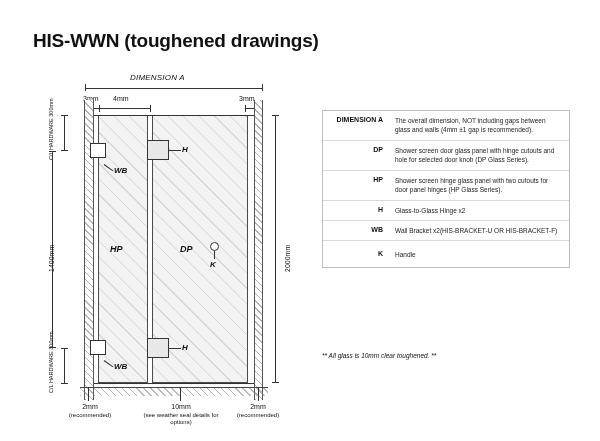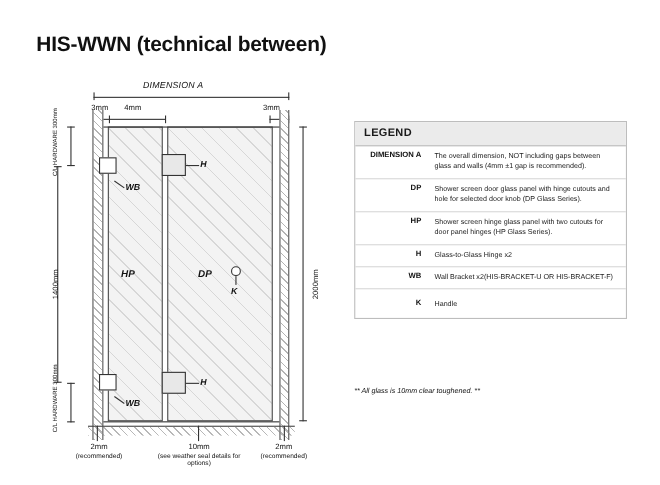--- a/index.html
+++ b/index.html
@@ -249,21 +249,21 @@
     font-size: 6.5px;
     font-style: italic;
     color: #111;
   }
 </style>
 </head>
 <body>
 
 <div class="page">
 
-  <div class="title">HIS-WWN (technical between)</div>
+  <div class="title">HIS-WWN (toughened drawings)</div>
 
   <div class="drawing">
 
     <div class="dimline h-dim" style="left:55px; top:28px; width:178px;"></div>
     <div class="tick" style="left:55px; top:24px;"></div>
     <div class="tick" style="left:232px; top:24px;"></div>
     <div class="dim-label italic" style="left:100px; top:13px;">DIMENSION A</div>
 
     <div class="dimline h-dim" style="left:56px; top:48px; width:14px;"></div>
     <div class="dimline h-dim" style="left:70px; top:48px; width:50px;"></div>
@@ -343,21 +343,20 @@
     </div>
 
     <div class="dimline v-dim" style="left:228px; top:327px; height:14px;"></div>
     <div class="note" style="left:200px; top:343px; width:56px;">
       <span style="font-size:7px;">2mm</span><br>
       <span>(recommended)</span>
     </div>
   </div>
 
   <div class="legend">
-    <div class="legend-head">LEGEND</div>
 
     <div class="legend-row">
       <div class="legend-key">DIMENSION A</div>
       <div class="legend-val">The overall dimension, NOT including gaps between glass and walls (4mm ±1 gap is recommended).</div>
     </div>
     <div class="legend-row">
       <div class="legend-key">DP</div>
       <div class="legend-val">Shower screen door glass panel with hinge cutouts and hole for selected door knob (DP Glass Series).</div>
     </div>
     <div class="legend-row">

